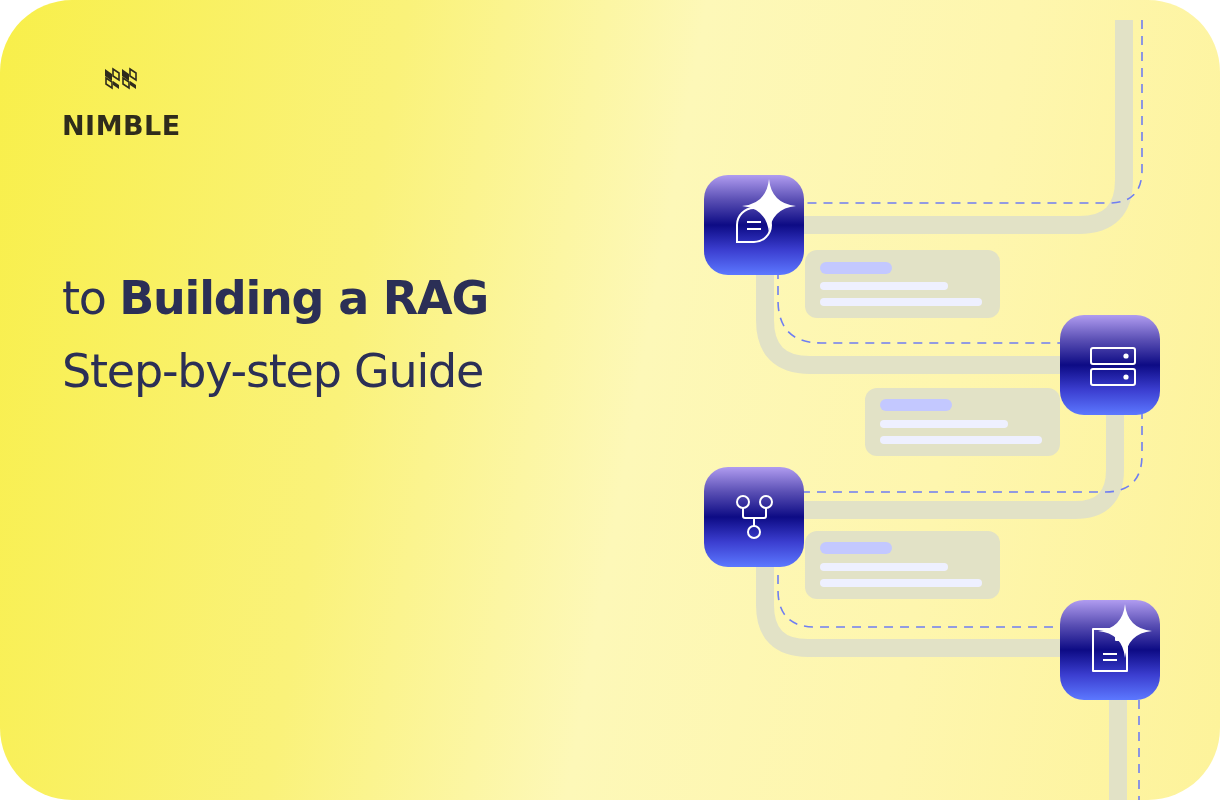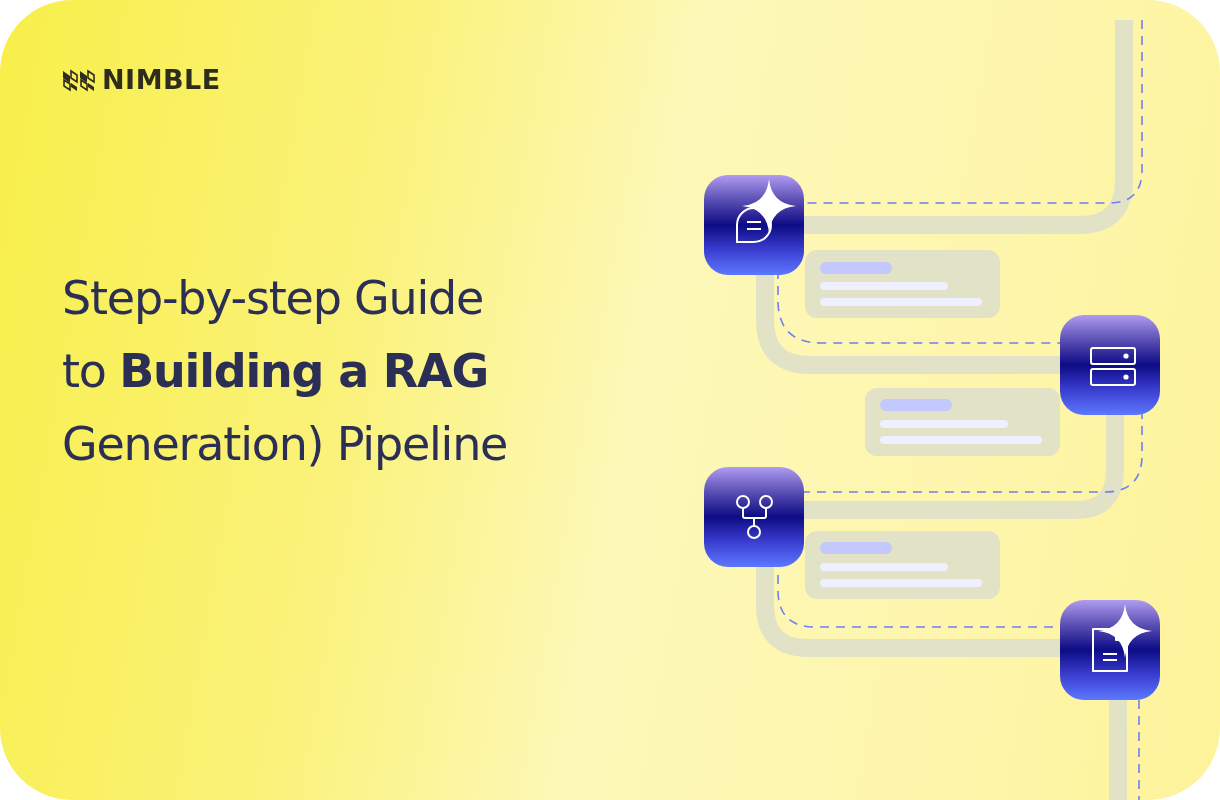--- a/index.html
+++ b/index.html
@@ -2,21 +2,21 @@
 <html><head>
 <meta charset="utf-8">
 <style>
   html, body { margin: 0; padding: 0; background: #ffffff; }
   body { width: 1220px; height: 800px; position: relative; overflow: hidden; font-family: "Liberation Sans", sans-serif; }
   .card {
     position: absolute; left: 0; top: 0; width: 1220px; height: 800px;
     border-radius: 72px; overflow: hidden;
     background: linear-gradient(100deg, #f8ef4a 0%, #faf27a 30%, #fdf8b8 52%, #fef6ae 75%, #fdf39a 100%);
   }
-  .logo { position: absolute; left: 62px; top: 66px; display: flex; align-items: center; gap: 6px; }
+  .logo { position: absolute; left: 62px; top: 66px; display: flex; align-items: center; gap: 22px; flex-direction: column; }
   .logo-mark { width: 34px; height: 24px; }
   .logo-text { font-family: "DejaVu Sans", sans-serif; font-weight: 900; font-size: 27px; letter-spacing: 0.5px; color: #2f2c1c; line-height: 27px; }
   .headline { position: absolute; left: 62px; top: 262px; width: 620px; color: #2b2f56; font-family: "DejaVu Sans", sans-serif; font-size: 46px; line-height: 73px; letter-spacing: -1.2px; font-weight: 400; }
   .headline .line { display: block; white-space: nowrap; }
   .headline b { font-weight: 700; }
   svg.pipe { position: absolute; left: 0; top: 0; }
   .node {
     position: absolute; width: 100px; height: 100px; border-radius: 24px;
     background: linear-gradient(180deg, #b09cf0 0%, #5a4fb4 25%, #0d0b85 50%, #3b3ed0 75%, #5c78ff 100%);
     display: flex; align-items: center; justify-content: center;
@@ -39,23 +39,22 @@
         <polygon points="18,3 25,8 25,15 18,10"></polygon>
         <polygon points="26,3 32,7 32,14 26,10" fill="none" stroke="#2f2c1c" stroke-width="1.6"></polygon>
         <polygon points="19,12 25,16 25,22 19,18" fill="none" stroke="#2f2c1c" stroke-width="1.6"></polygon>
         <polygon points="26,15 32,19 32,23 26,19"></polygon>
       </g>
     </svg>
     <span class="logo-text">NIMBLE</span>
   </div>
 
   <div class="headline">
+    <span class="line"><span>to </span><b>Building a RAG</b></span>
     <span class="line">Step-by-step Guide</span>
-    <span class="line"><span>to </span><b>Building a RAG</b></span>
-    <span class="line">Generation) Pipeline</span>
   </div>
 
   <svg class="pipe" width="1220" height="800" viewBox="0 0 1220 800">
 
     <path d="M1124 20 V180 Q1124 225 1079 225 H800 Q765 225 765 260 V320 Q765 365 810 365 H1080 Q1115 365 1115 400 V470 Q1115 510 1075 510 H800 Q765 510 765 545 V605 Q765 648 808 648 H1080 Q1118 648 1118 686 V800" fill="none" stroke="#e2e2c6" stroke-width="18"></path>
 
     <path d="M1142 20 V170 Q1142 203 1109 203 H790 M778 270 V300 Q778 343 821 343 H1070 M1142 410 V455 Q1142 492 1105 492 H790 M778 575 V590 Q778 627 815 627 H1065 M1139 700 V800" fill="none" stroke="#6f7ef2" stroke-width="1.6" stroke-dasharray="9 7"></path>
 
     <g>
       <rect x="805" y="250" width="195" height="68" rx="12" fill="#e2e2c6"></rect>

